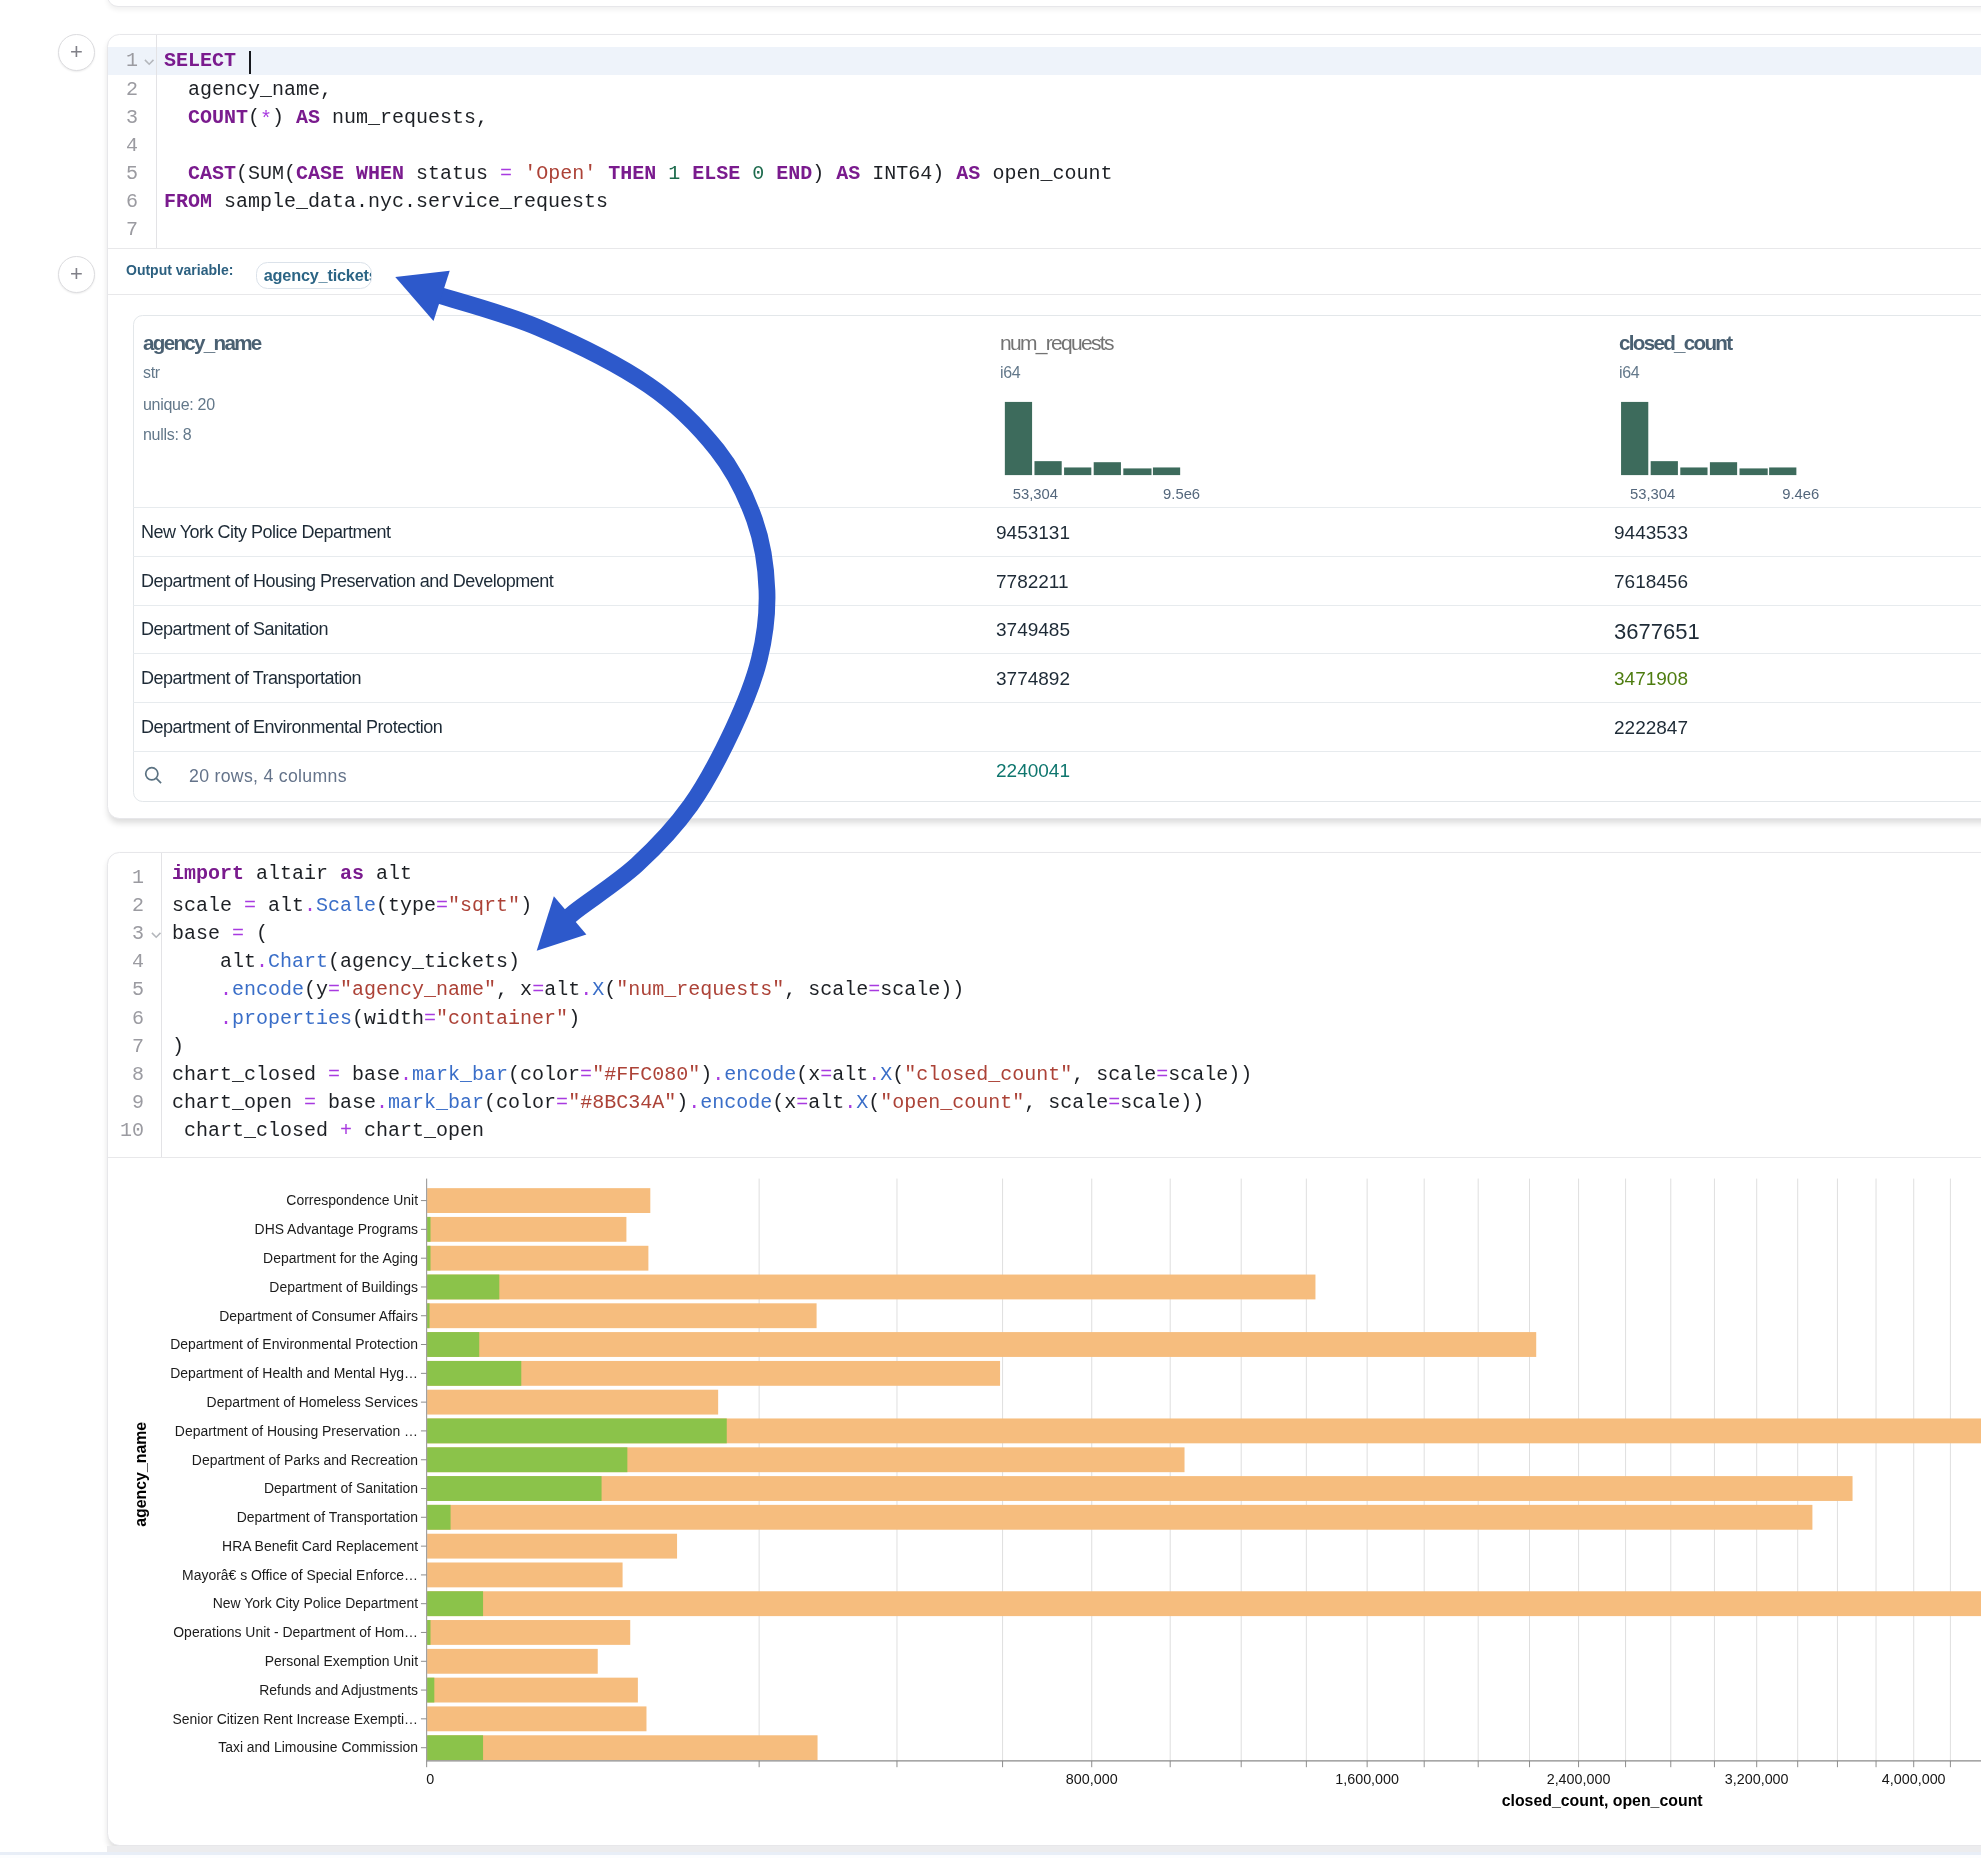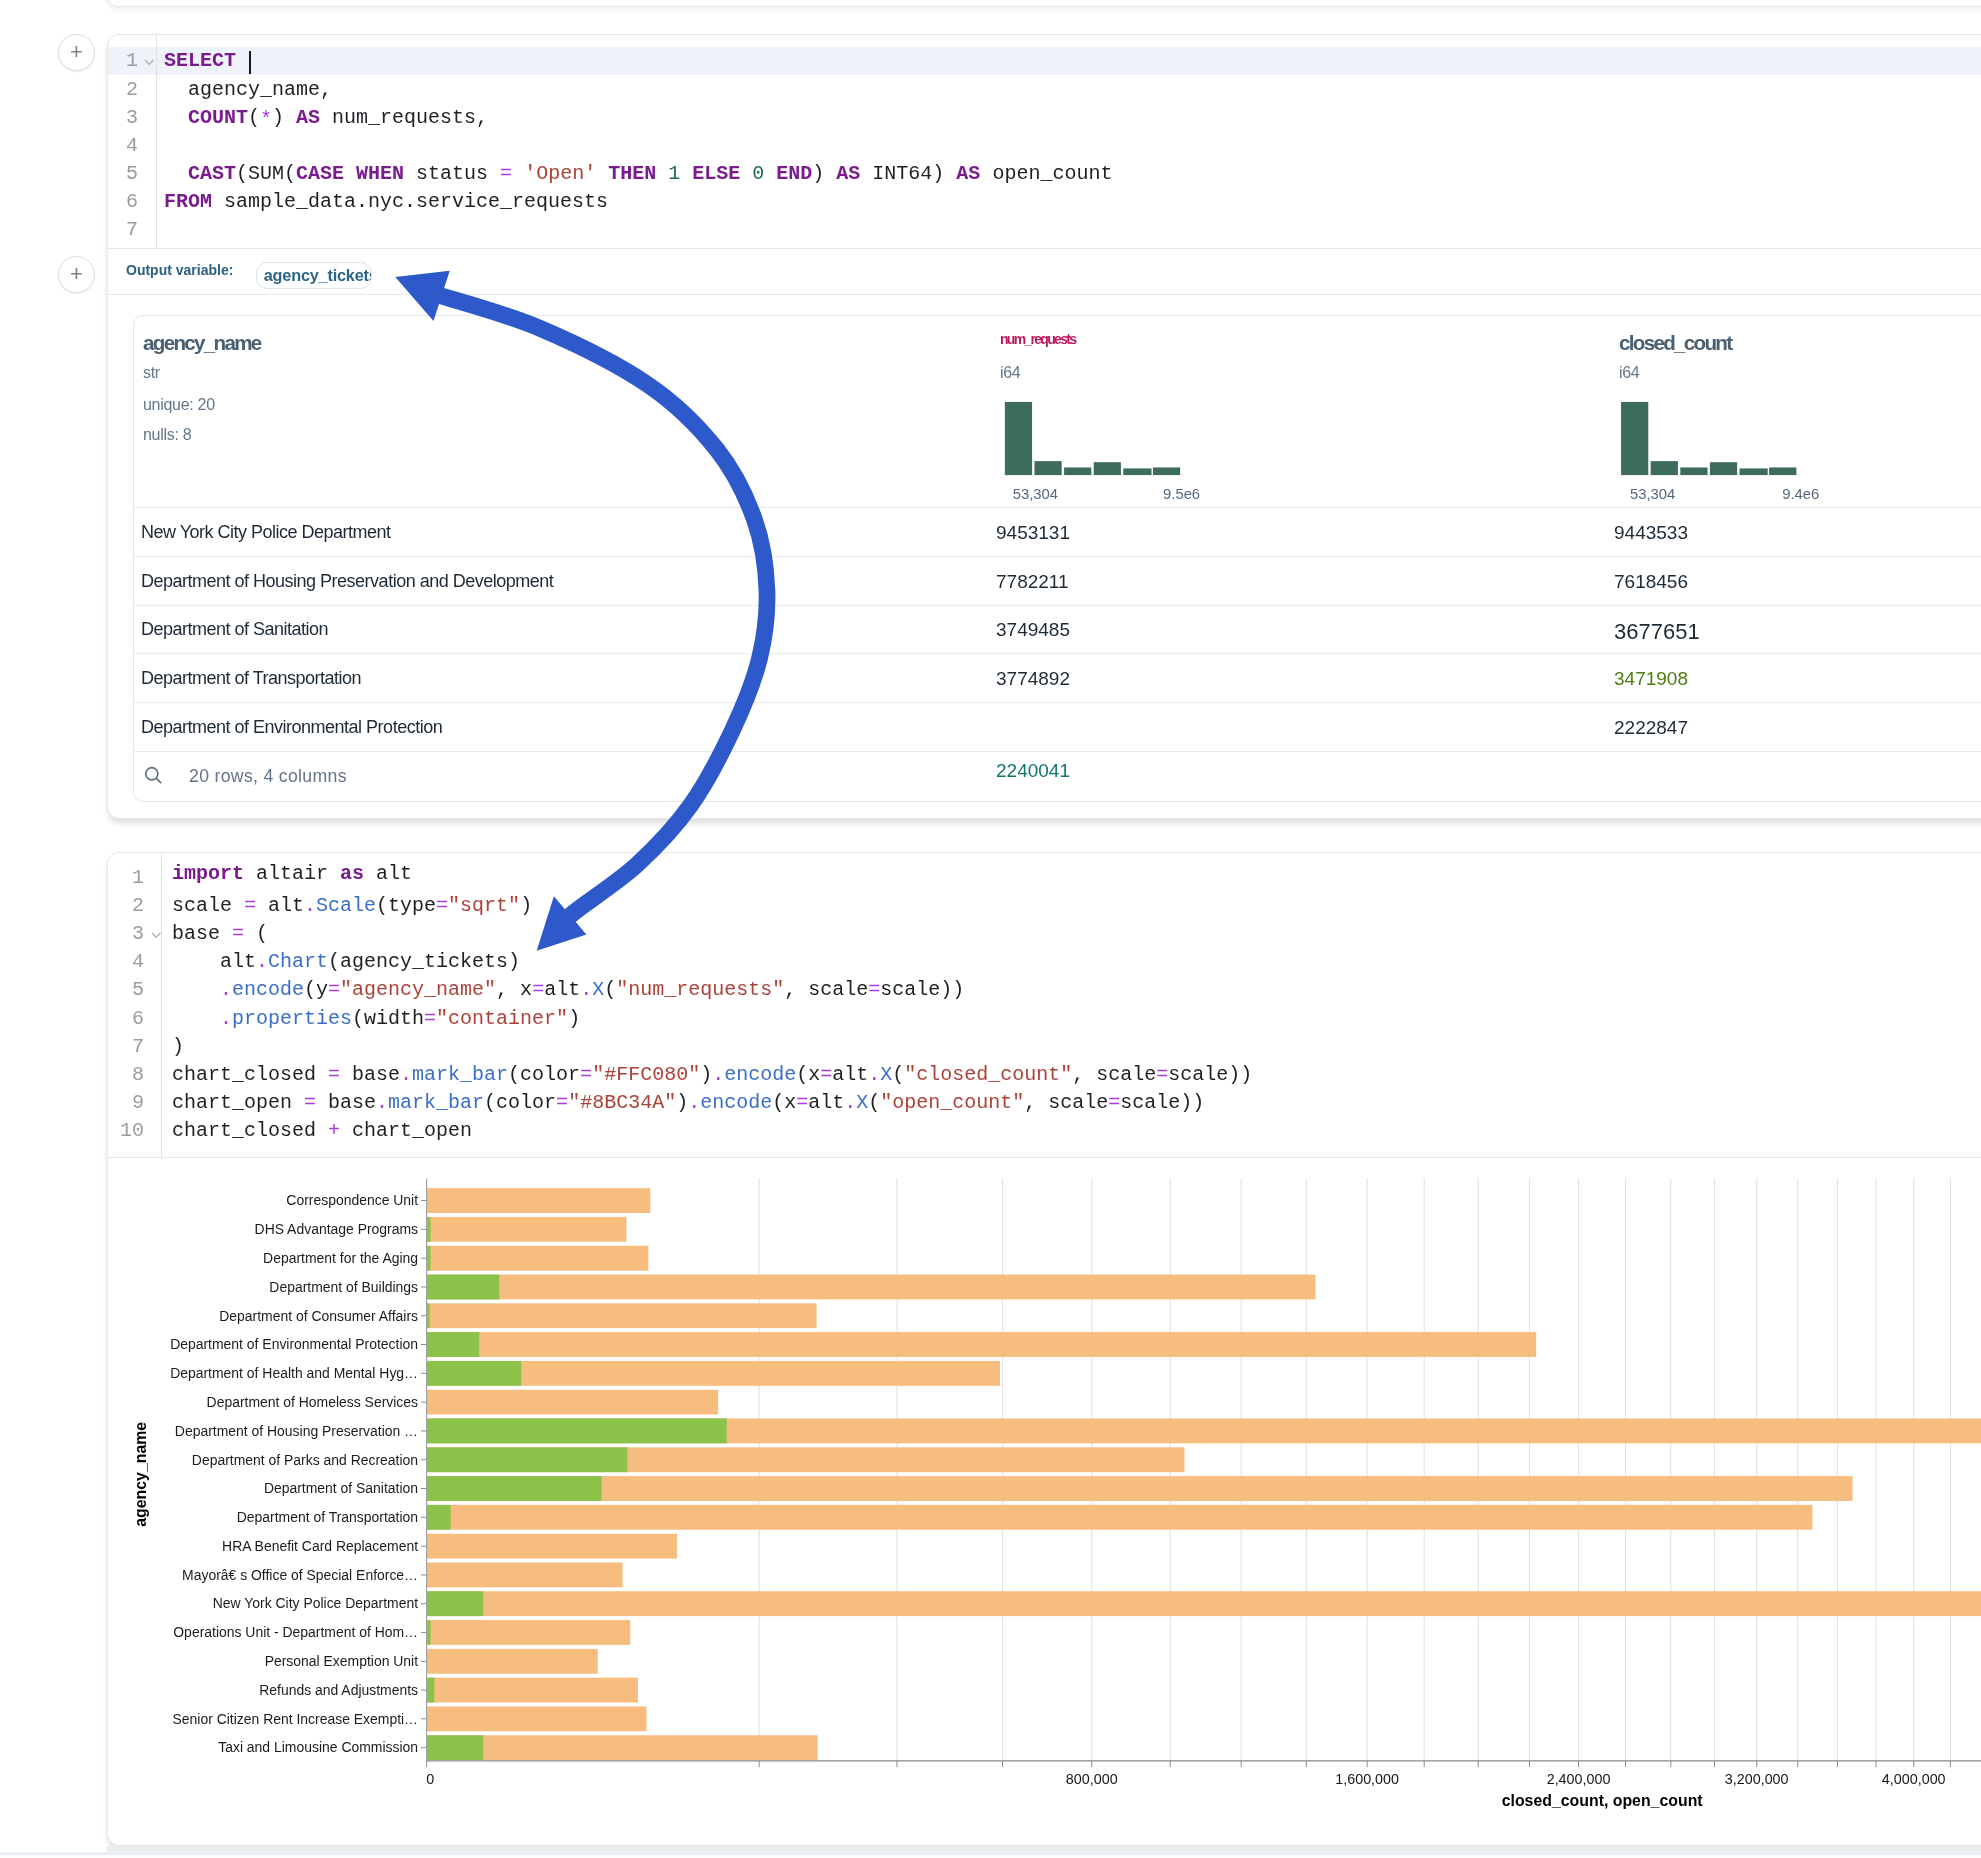--- a/index.html
+++ b/index.html
@@ -57,21 +57,21 @@
   <div style="position:relative">
     <div class="abs" style="left:25px;top:19.6px;width:1902px;height:487px;border:1px solid #e3e7ea;border-radius:9.6px"></div>
   </div>
 </div>
 
 <div class="abs" style="left:0;top:0;width:1982px;height:860px;pointer-events:none">
   <div class="abs" style="left:143px;top:331px;font-size:20.6px;font-weight:bold;letter-spacing:-1.7px;color:#4a6072">agency_name</div>
   <div class="abs" style="left:143px;top:364px;font-size:16px;letter-spacing:-0.3px;color:#63788a">str</div>
   <div class="abs" style="left:143px;top:396px;font-size:16px;letter-spacing:-0.3px;color:#63788a">unique: 20</div>
   <div class="abs" style="left:143px;top:426px;font-size:16px;letter-spacing:-0.3px;color:#63788a">nulls: 8</div>
-  <div class="abs" style="left:1000px;top:331px;font-size:14px;font-weight:bold;letter-spacing:-1.7px;color:#be185d">num_requests</div>
+  <div class="abs" style="left:1000px;top:331px;font-size:21px;font-weight:normal;letter-spacing:-1.7px;color:#737373">num_requests</div>
   <div class="abs" style="left:1000px;top:364px;font-size:16px;letter-spacing:-0.3px;color:#63788a">i64</div>
   <div class="abs" style="left:1619px;top:331px;font-size:20.6px;font-weight:bold;letter-spacing:-1.7px;color:#4a6072">closed_count</div>
   <div class="abs" style="left:1619px;top:364px;font-size:16px;letter-spacing:-0.3px;color:#63788a">i64</div>
 <svg class="abs" style="left:0;top:0" width="1982" height="535" viewBox="0 0 2073 560">
       <rect x="1051" y="420.7" width="28.5" height="76.6" fill="#3d6b5c"></rect>
 <rect x="1082" y="482.7" width="28.5" height="14.6" fill="#3d6b5c"></rect>
 <rect x="1113" y="489.3" width="28.5" height="8" fill="#3d6b5c"></rect>
 <rect x="1144" y="483.8" width="28.5" height="13.5" fill="#3d6b5c"></rect>
 <rect x="1175" y="490.3" width="29.5" height="7" fill="#3d6b5c"></rect>
 <rect x="1206" y="489.3" width="28.5" height="8" fill="#3d6b5c"></rect>
@@ -131,21 +131,21 @@
 <div class="cl" style="left:64px;top:123px">    <span class="op">.</span><span class="fn">encode</span>(y<span class="op">=</span><span class="str">"agency_name"</span>, x<span class="op">=</span>alt<span class="op">.</span><span class="fn">X</span>(<span class="str">"num_requests"</span>, scale<span class="op">=</span>scale))</div>
 <div class="gn" style="width:36px;top:123px">5</div>
 <div class="cl" style="left:64px;top:152px">    <span class="op">.</span><span class="fn">properties</span>(width<span class="op">=</span><span class="str">"container"</span>)</div>
 <div class="gn" style="width:36px;top:152px">6</div>
 <div class="cl" style="left:64px;top:180px">)</div>
 <div class="gn" style="width:36px;top:180px">7</div>
 <div class="cl" style="left:64px;top:208px">chart_closed <span class="op">=</span> base<span class="op">.</span><span class="fn">mark_bar</span>(color<span class="op">=</span><span class="str">"#FFC080"</span>)<span class="op">.</span><span class="fn">encode</span>(x<span class="op">=</span>alt<span class="op">.</span><span class="fn">X</span>(<span class="str">"closed_count"</span>, scale<span class="op">=</span>scale))</div>
 <div class="gn" style="width:36px;top:208px">8</div>
 <div class="cl" style="left:64px;top:236px">chart_open <span class="op">=</span> base<span class="op">.</span><span class="fn">mark_bar</span>(color<span class="op">=</span><span class="str">"#8BC34A"</span>)<span class="op">.</span><span class="fn">encode</span>(x<span class="op">=</span>alt<span class="op">.</span><span class="fn">X</span>(<span class="str">"open_count"</span>, scale<span class="op">=</span>scale))</div>
 <div class="gn" style="width:36px;top:236px">9</div>
-<div class="cl" style="left:64px;top:264px">chart_closed <span class="op">+</span> chart_open</div>
+<div class="cl" style="left:76px;top:264px">chart_closed <span class="op">+</span> chart_open</div>
 <div class="gn" style="width:36px;top:264px">10</div>
   </div>
 </div>
 
 <svg class="abs" style="left:0;top:1157px" width="1982" height="690" viewBox="0 0 2073 722">
     <line x1="793.9" y1="22.6" x2="793.9" y2="632.0" stroke="#dddddd" stroke-width="1"></line>
 <line x1="938.1" y1="22.6" x2="938.1" y2="632.0" stroke="#dddddd" stroke-width="1"></line>
 <line x1="1048.6" y1="22.6" x2="1048.6" y2="632.0" stroke="#dddddd" stroke-width="1"></line>
 <line x1="1141.9" y1="22.6" x2="1141.9" y2="632.0" stroke="#dddddd" stroke-width="1"></line>
 <line x1="1224.0" y1="22.6" x2="1224.0" y2="632.0" stroke="#dddddd" stroke-width="1"></line>

